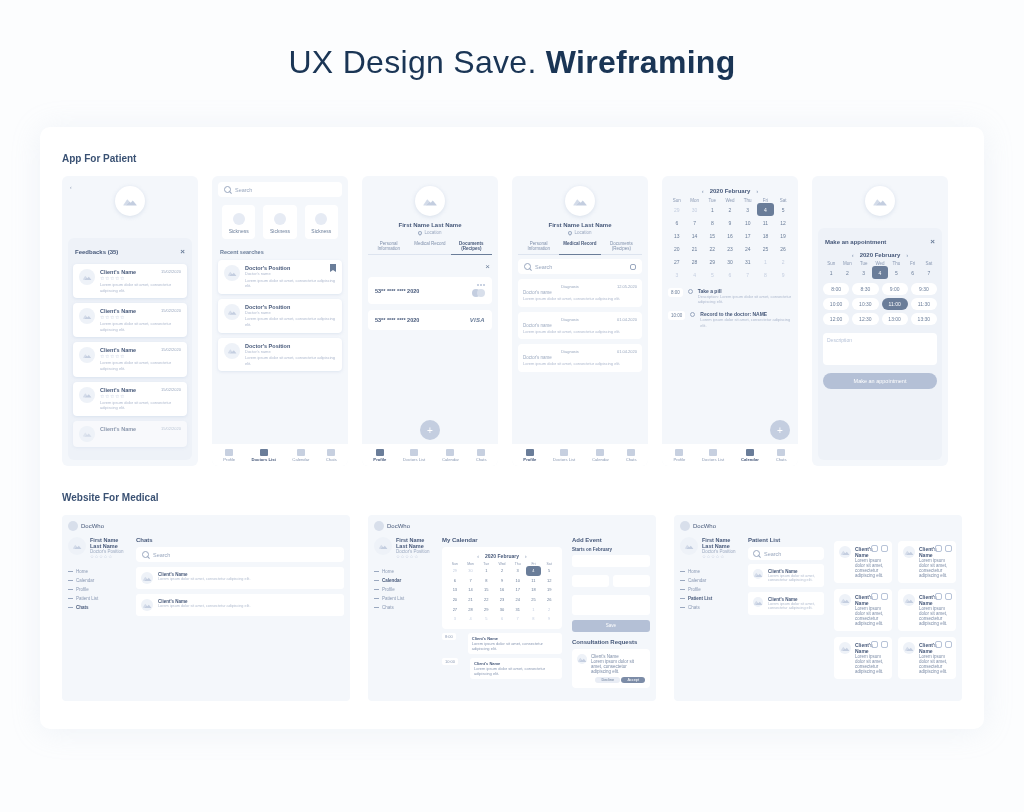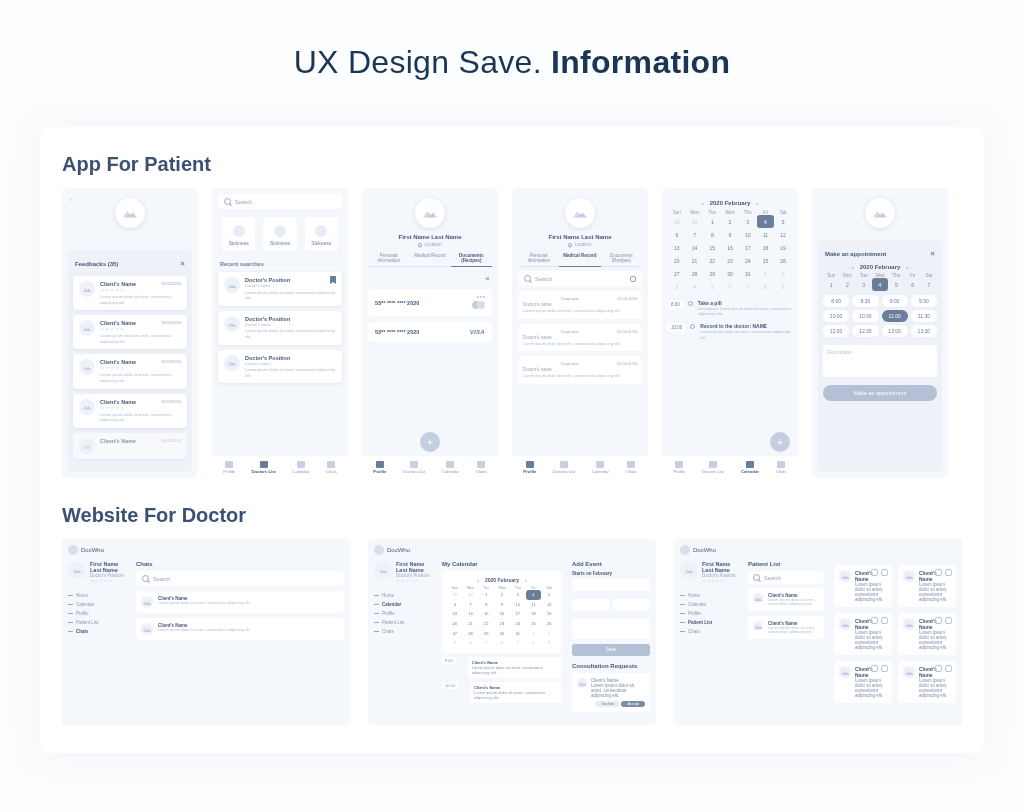--- a/index.html
+++ b/index.html
@@ -1,21 +1,21 @@
 <!DOCTYPE html>
 <html><head>
 <meta charset="utf-8">
 <style>
   * { box-sizing: border-box; margin: 0; padding: 0; }
   body { font-family: -apple-system, Helvetica, Arial, sans-serif; background: #fcfdfe; width: 1024px; height: 812px; overflow: hidden; }
   .page { width: 1024px; height: 812px; position: relative; }
   .title { text-align: center; padding: 44px 0 28px; font-size: 32px; color: #1a3555; font-weight: 300; letter-spacing: 0.3px;}
   .title b { font-weight: 800; }
   .panel { margin: 18px 40px 0 40px; background: #fff; border-radius: 10px; padding: 22px 22px 28px 22px; box-shadow: 0 2px 30px rgba(180,195,215,.18);}
-  .section-label { color: #3a5173; font-weight: 600; font-size: 20px; margin: 4px 0 12px 0;}
+  .section-label { color: #3a5173; font-weight: 600; font-size: 10px; margin: 4px 0 12px 0;}
   .row-apps { display: flex; gap: 14px; }
   .phone { width: 136px; height: 290px; background: #f4f7fb; border-radius: 6px; position: relative; overflow: hidden; font-size: 5px; color:#6a7d99; }
   .phone .inner { position:absolute; inset:0; padding:6px;}
   .avatar-circle { width: 30px; height: 30px; border-radius: 50%; background:#fff; box-shadow:0 1px 4px rgba(150,170,200,.3); margin:4px auto 6px; display:flex; align-items:center; justify-content:center;}
   .mtn { width:14px; height:9px; background:linear-gradient(135deg,#d3dbe9 50%,#c4cee0 50%); clip-path: polygon(30% 30%,55% 70%,70% 45%,100% 100%,0 100%); border-radius:1px;}
   .hdr-name{ text-align:center; font-weight:600; font-size:6px; color:#47597a;}
   .hdr-loc{ text-align:center; font-size:4.5px; color:#9aa8bf; display:flex; gap:2px; justify-content:center; align-items:center; margin-top:2px;}
   .pin{width:4px;height:4px;border:1px solid #9aa8bf;border-radius:50% 50% 50% 0;transform:rotate(-45deg);}
   .tabs3{ display:flex; justify-content:space-between; margin:6px 0 4px; font-size:4.5px; color:#7f90ab; text-align:center;}
   .tabs3 > div{flex:1; padding-bottom:3px; border-bottom:1px solid #dde4ef;}
@@ -110,21 +110,21 @@
   .diag{background:#fff;border-radius:4px;padding:5px;margin-top:5px;}
   .diag .t{font-weight:600;color:#47597a;font-size:5.5px;display:flex;}
   .diag .t span{margin-left:auto;font-weight:400;color:#9aa8bf;font-size:4px;}
   .diag .s{color:#9aa8bf;font-size:4.5px;margin-top:1px;}
   .attach{width:6px;height:6px;border:1px solid #9aa8bf;border-radius:2px;margin-left:auto;}
 </style>
 </head>
 <body>
 
 <div class="page">
-  <div class="title"><span>UX Design Save. </span><b>Information</b></div>
+  <div class="title"><span>UX Design Save. </span><b>Wireframing</b></div>
 
   <div class="panel">
     <div class="section-label">App For Patient</div>
 
     <div class="row-apps">
 
       <div class="phone">
         <div class="inner">
           <div class="backarrow">‹</div>
           <div class="avatar-circle">
@@ -502,21 +502,21 @@
                 <div class="slot">13:00</div>
                 <div class="slot">13:30</div>
               </div>
             <div class="descbox">Description</div>
             <div class="cta">Make an appointment</div>
           </div>
         </div>
       </div>
     </div>
 
-    <div class="section-label" style="margin-top:26px;">Website For Doctor</div>
+    <div class="section-label" style="margin-top:26px;">Website For Medical</div>
 
     <div class="row-web">
 
       <div class="web">
         <div class="logo">
             <div class="m"></div>
             <span>DocWho</span>
           </div>
         <div class="web-grid">
           <div class="side">

